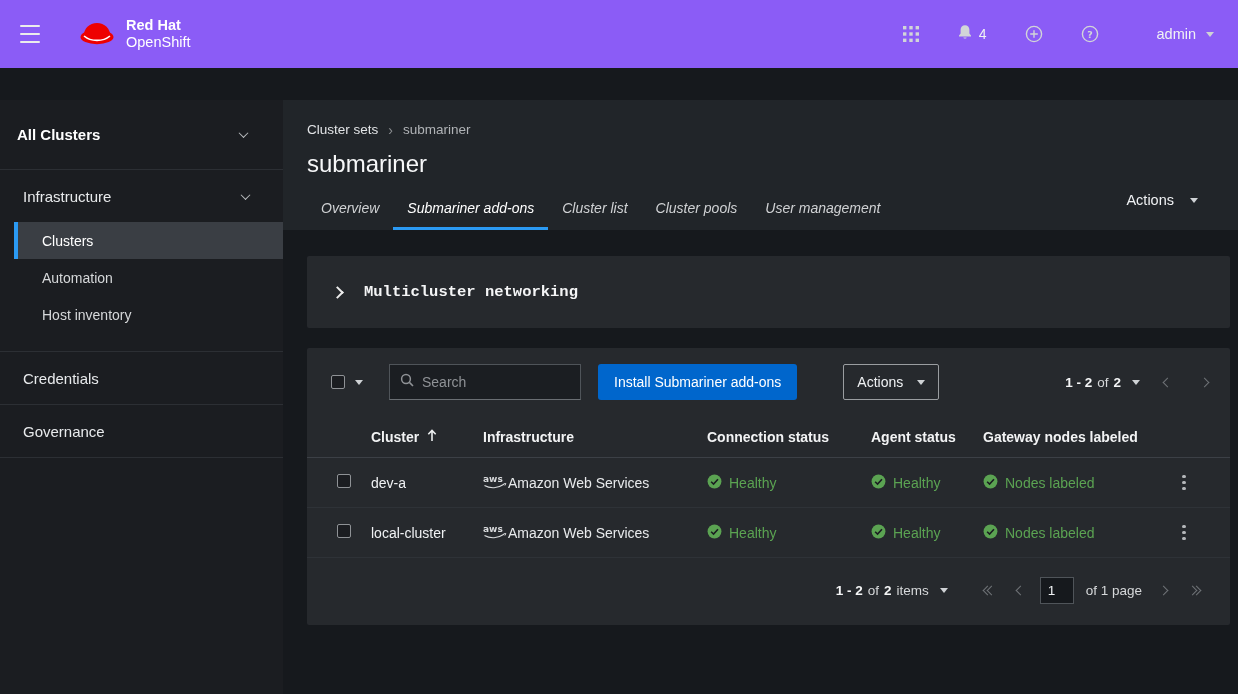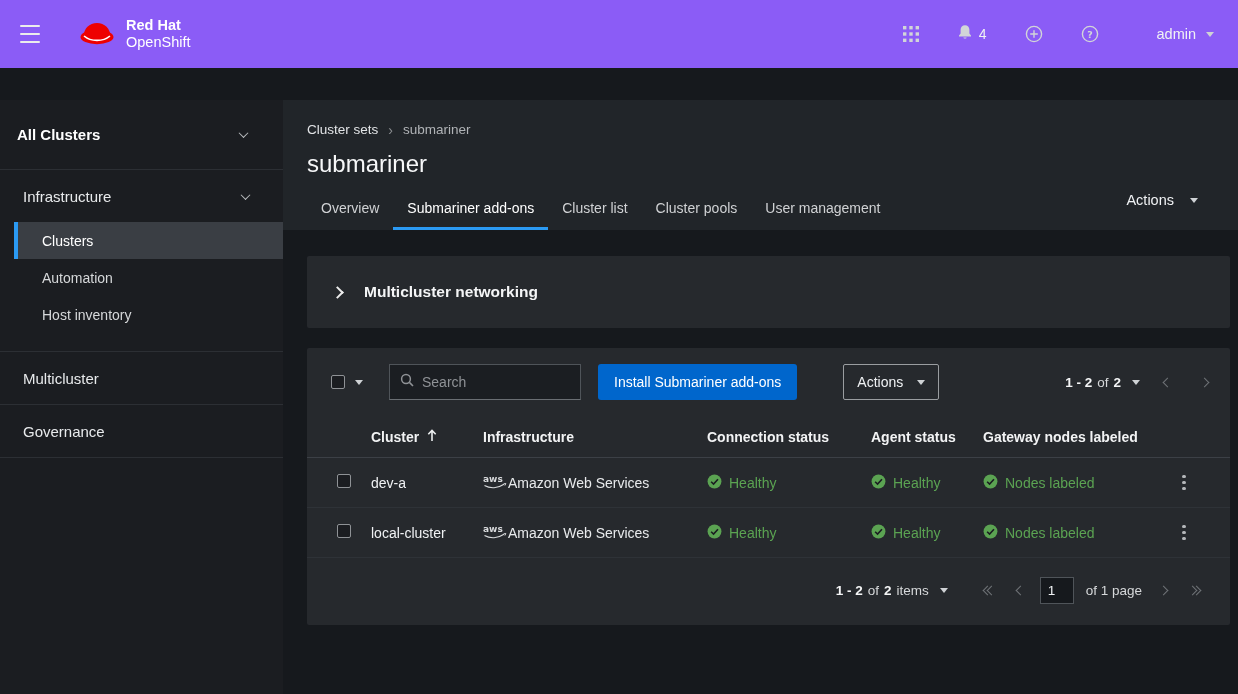--- a/index.html
+++ b/index.html
@@ -48,28 +48,28 @@
   .nav-subitem.active { background:#3a3e44; border-left:4px solid #2b9af3; padding-left:24px; color:#fff; }
 
   
   .main { flex:1; min-width:0; display:flex; flex-direction:column; background:#16191d; }
   .page-header { background:#212529; padding:22px 8px 0 24px; position:relative; flex:0 0 auto; }
   .breadcrumb { display:flex; align-items:center; gap:10px; font-size:13.5px; }
   .breadcrumb .bc-link { color:#e2e4e6; cursor:pointer; }
   .breadcrumb .bc-sep { color:#8a8d90; font-size:14px; line-height:1; }
   .breadcrumb .bc-current { color:#b0b3b6; }
   .page-title { margin-top:13px; font-size:24px; font-weight:500; color:#f6f7f8; }
-  .tabs-row { margin-top:13px; display:flex; align-items:flex-end; }
+  .tabs-row { margin-top:13px; display:flex; align-items:flex-end;font-style:italic; }
   .tab { padding:9px 14px 11px 14px; font-size:14px; color:#d0d2d4; border-bottom:3px solid transparent; cursor:pointer; white-space:nowrap; }
   .tab.active { color:#fff; border-bottom-color:#2b9af3; }
   .page-actions { position:absolute; right:40px; top:92px; display:flex; align-items:center; gap:16px; cursor:pointer; font-size:14.5px; color:#f0f2f4; }
 
   .content { flex:1; padding:26px 8px 0 24px; overflow:hidden; }
   .card { background:#26292d; border-radius:2px; }
-  .expand-card { height:72px; display:flex; align-items:center; gap:22px; padding:0 26px; margin-bottom:20px; }
+  .expand-card { height:72px; display:flex; align-items:center; gap:22px; padding:0 26px; margin-bottom:20px;font-family:Liberation Mono, monospace; }
   .expand-title { font-size:15.5px; font-weight:700; color:#f4f5f6; }
 
   
   .table-card { padding-top:16px; }
   .toolbar { display:flex; align-items:center; padding:0 16px 16px 16px; }
   .bulk-select { display:flex; align-items:center; gap:10px; padding:0 8px; height:36px; cursor:pointer; }
   input[type="checkbox"] { appearance:none; -webkit-appearance:none; width:14px; height:14px; border:1px solid #8f9296; background:#1b1d21; border-radius:2px; margin:0; cursor:pointer; }
   .search-box { margin-left:18px; width:192px; height:36px; display:flex; align-items:center; gap:8px; background:#1b1e22; border:1px solid #4f5459; border-bottom-color:#6a6e73; padding:6px 10px; }
   .search-box input { flex:1; min-width:0; background:transparent; border:none; outline:none; color:#f0f2f4; font-size:14px; font-family:"Liberation Sans", sans-serif; }
   .search-box input::placeholder { color:#8f9296; }
@@ -190,21 +190,21 @@
           <span>Automation</span>
         </div>
         <div class="nav-subitem">
           <span>Host inventory</span>
         </div>
       </div>
     </div>
 
     <div class="nav-group">
       <div class="nav-item">
-        <span>Multicluster</span>
+        <span>Credentials</span>
       </div>
     </div>
 
     <div class="nav-group">
       <div class="nav-item">
         <span>Governance</span>
       </div>
     </div>
 
   </nav>

